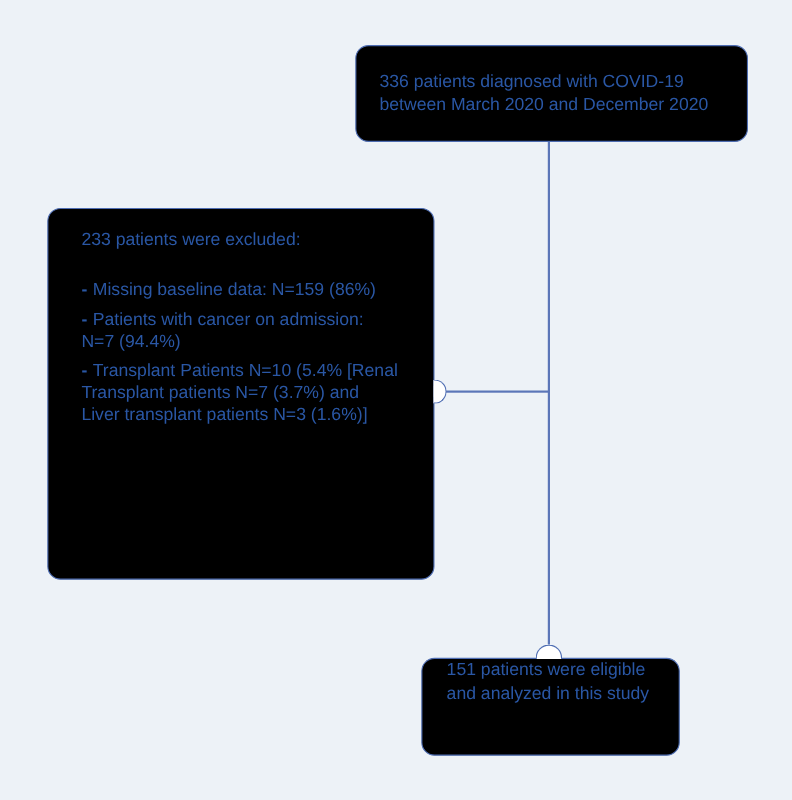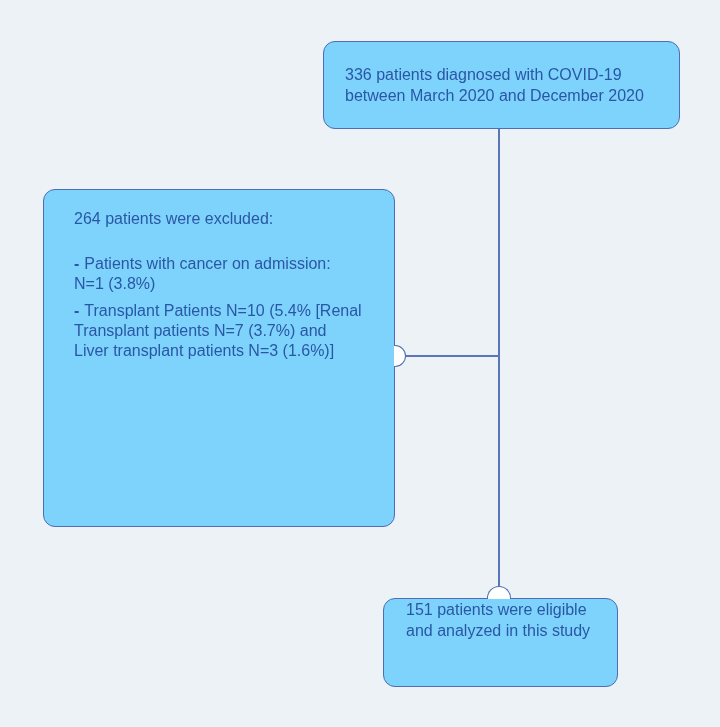--- a/index.html
+++ b/index.html
@@ -16,21 +16,21 @@
     background: #edf2f7;
   }
   .line {
     position: absolute;
     background: #5b76b8;
   }
   .line.v { width: 2px; }
   .line.h { height: 2px; }
   .box {
     position: absolute;
-    background: #7dd3fc;
+    background: #000000;
     border: 1.5px solid #4e6db2;
     border-radius: 12px;
     color: #2a57a5;
     font-size: 16px;
     line-height: 21px;
   }
   .box .boxtext { white-space: pre-line; }
   #top-box {
     left: 323px; top: 41px; width: 357px; height: 88px;
     display: flex; align-items: center;
@@ -72,23 +72,24 @@
 
   <div class="line v" style="left:498px; top:129px; height:457px;"></div>
   <div class="line h" style="left:405px; top:355px; width:94px;"></div>
 
   <div class="box" id="top-box">
     <div class="boxtext">336 patients diagnosed with COVID-19
 between March 2020 and December 2020</div>
   </div>
 
   <div class="box" id="exclusion-box">
-    <p class="title">264 patients were excluded:</p>
+    <p class="title">233 patients were excluded:</p>
+    <p class="item"><span class="dash">-</span><span>Missing baseline data: N=159 (86%)</span></p>
     <p class="item"><span class="dash">-</span><span>Patients with cancer on admission:
-N=1 (3.8%)</span></p>
+N=7 (94.4%)</span></p>
     <p class="item"><span class="dash">-</span><span>Transplant Patients N=10 (5.4% [Renal
 Transplant patients N=7 (3.7%) and
 Liver transplant patients N=3 (1.6%)]</span></p>
   </div>
 
   <div class="box" id="bottom-box">
     <div class="boxtext">151 patients were eligible
 and analyzed in this study</div>
   </div>
 

